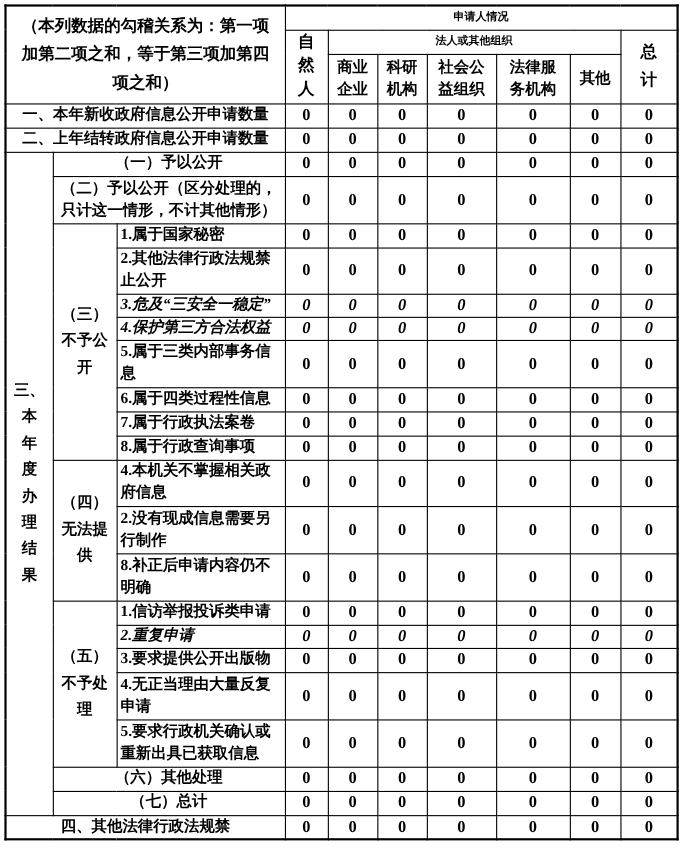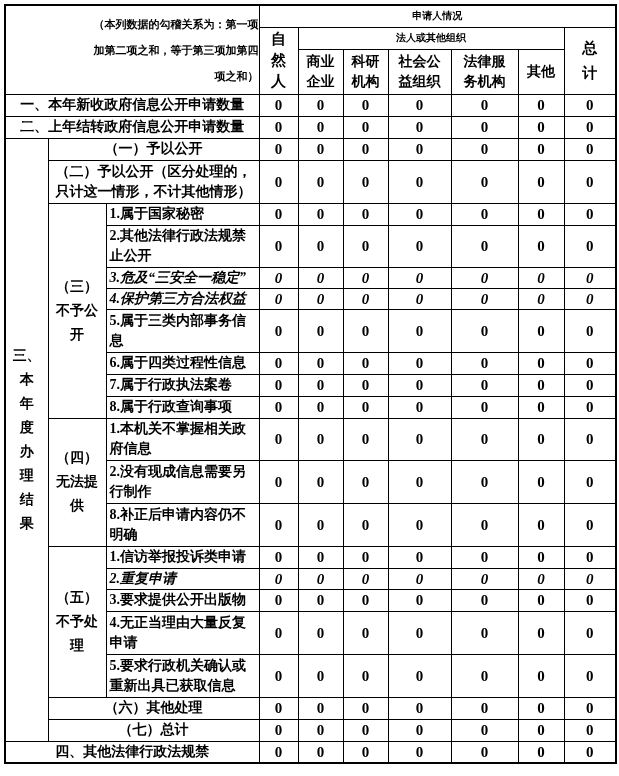--- a/index.html
+++ b/index.html
@@ -29,21 +29,21 @@
     padding: 0;
     overflow: hidden;
   }
   
   tr.h22 td { height: 22px; }
   tr.h21 td { height: 21px; font-style: italic; }
   tr.h42 td { height: 42px; }
   tr.h43 td { height: 43px; }
   tr.h45 td { height: 45px; }
   
-  td.note   { font-size: 11px; line-height: 26px; text-align: right; }
+  td.note   { font-size: 15px; line-height: 26px; }
   td.hdr    { font-size: 10px; }
   td.np     { font-size: 15px; line-height: 21px; }
   td.tot    { font-size: 15px; line-height: 25px; }
   td.orgcol { font-size: 14px; line-height: 20px; }
   td.sec    { font-size: 14px; line-height: 24px; }
   td.grp    { font-size: 14px; line-height: 24px; }
   td.item   { text-align: left; padding-left: 3px; padding-right: 2px; }
   td.v      { font-size: 15px; }
 </style>
 </head>
@@ -226,21 +226,21 @@
         <td class="v">0</td>
         <td class="v">0</td>
         <td class="v">0</td>
         <td class="v">0</td>
   </tr>
 
   <tr class="h42">
     <td rowspan="3" class="grp">（四）
 无法提
 供</td>
-    <td class="item">1.本机关不掌握相关政
+    <td class="item">4.本机关不掌握相关政
 府信息</td>
     <td class="v">0</td>
         <td class="v">0</td>
         <td class="v">0</td>
         <td class="v">0</td>
         <td class="v">0</td>
         <td class="v">0</td>
         <td class="v">0</td>
   </tr>
   <tr class="h43">

